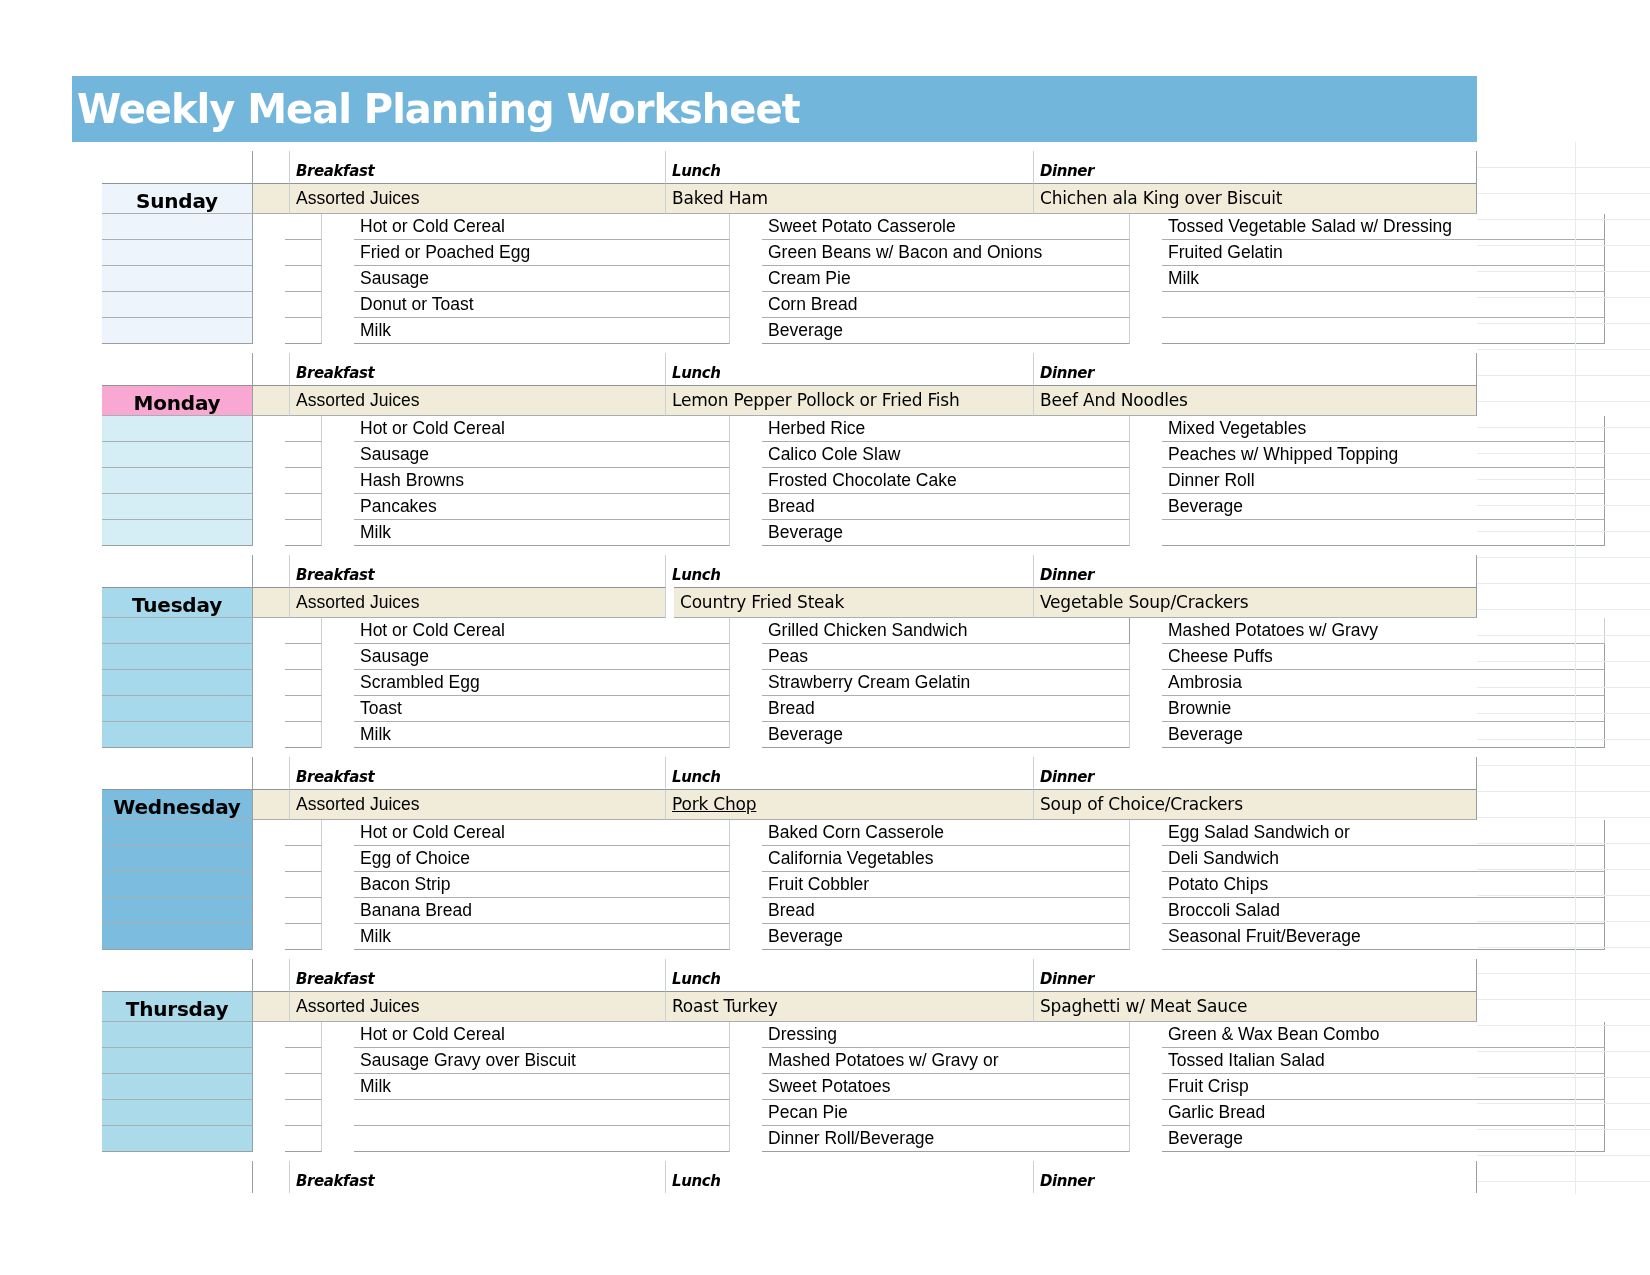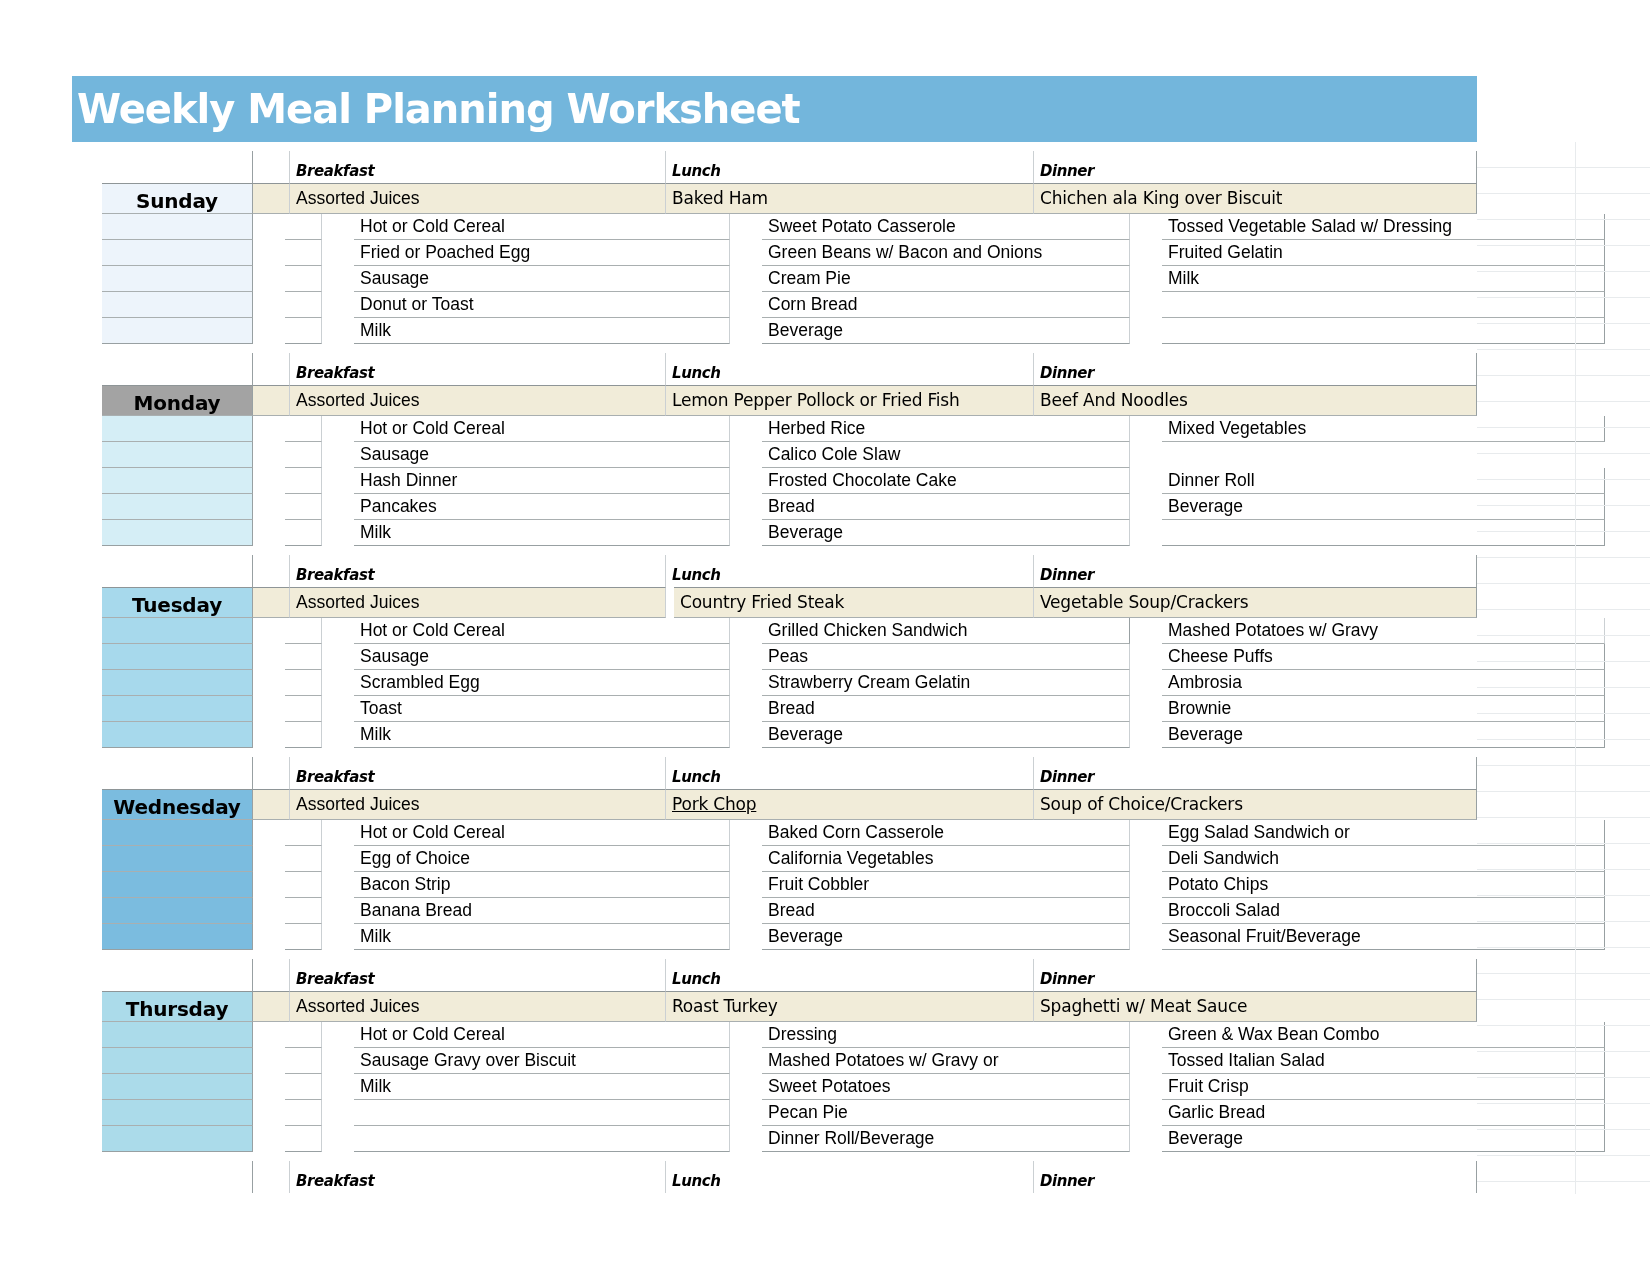--- a/index.html
+++ b/index.html
@@ -107,43 +107,44 @@
             <span>Breakfast</span>
           </div>
           <div class="c ">
             <span>Lunch</span>
           </div>
           <div class="c lastcol">
             <span>Dinner</span>
           </div>
         </div>
         <div class="row hlrow">
-          <div class="c daycol" style="background: #a3a3a3;"><span class="daylabel">Monday</span></div>
+          <div class="c daycol" style="background: #f9a8d4;"><span class="daylabel">Monday</span></div>
           <div class="c " style="background: rgb(241, 236, 217);"></div>
           <div class="c " style="background: rgb(241, 236, 217);">Assorted Juices</div>
           <div class="c disp" style="background: rgb(241, 236, 217);">Lemon Pepper Pollock or Fried Fish</div>
           <div class="c lastcol disp" style="background: rgb(241, 236, 217);">Beef And Noodles</div>
         </div>
         <div class="row irow">
           <div class="c daycol" style="background: rgb(213, 238, 246);"></div>
           <div class="c "></div>
           <div class="c ">Hot or Cold Cereal</div>
           <div class="c ">Herbed Rice</div>
           <div class="c lastcol">Mixed Vegetables</div>
         </div>
         <div class="row irow">
           <div class="c daycol" style="background: rgb(213, 238, 246);"></div>
           <div class="c "></div>
           <div class="c ">Sausage</div>
           <div class="c ">Calico Cole Slaw</div>
-        </div>
-        <div class="row irow">
-          <div class="c daycol" style="background: rgb(213, 238, 246);"></div>
-          <div class="c "></div>
-          <div class="c ">Hash Dinner</div>
+          <div class="c lastcol">Peaches w/ Whipped Topping</div>
+        </div>
+        <div class="row irow">
+          <div class="c daycol" style="background: rgb(213, 238, 246);"></div>
+          <div class="c "></div>
+          <div class="c ">Hash Browns</div>
           <div class="c ">Frosted Chocolate Cake</div>
           <div class="c lastcol">Dinner Roll</div>
         </div>
         <div class="row irow">
           <div class="c daycol" style="background: rgb(213, 238, 246);"></div>
           <div class="c "></div>
           <div class="c ">Pancakes</div>
           <div class="c ">Bread</div>
           <div class="c lastcol">Beverage</div>
         </div>

